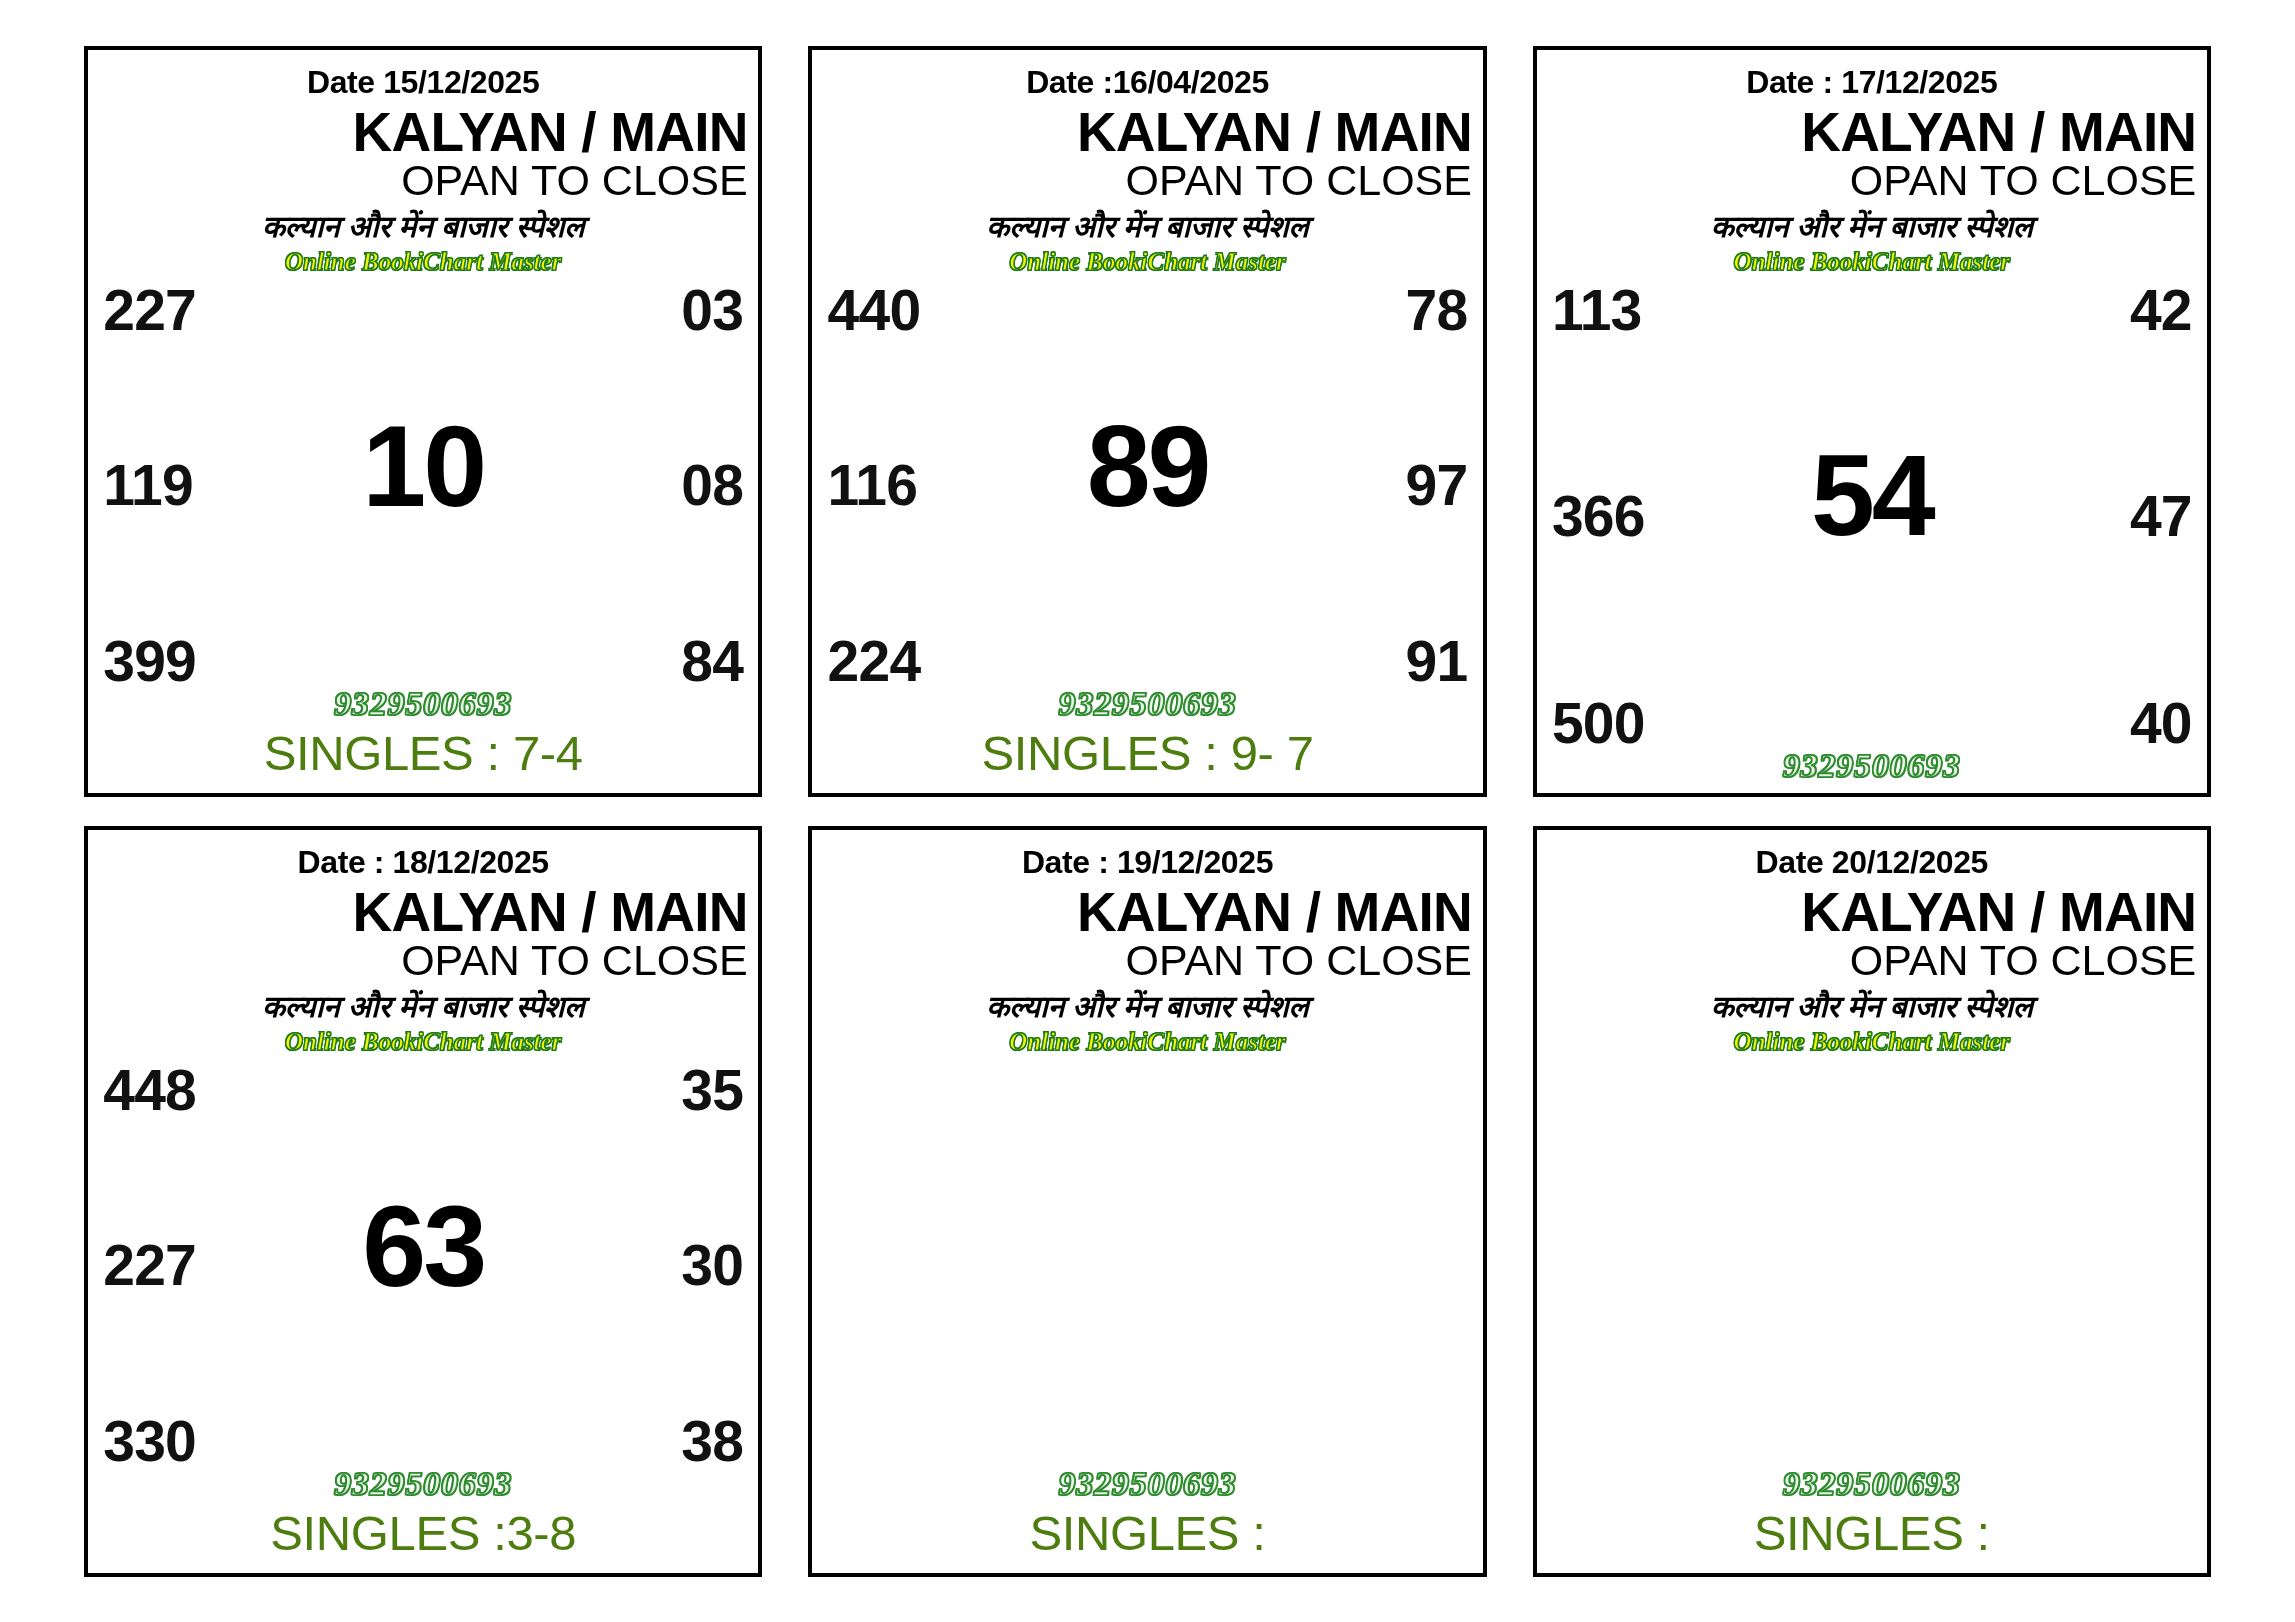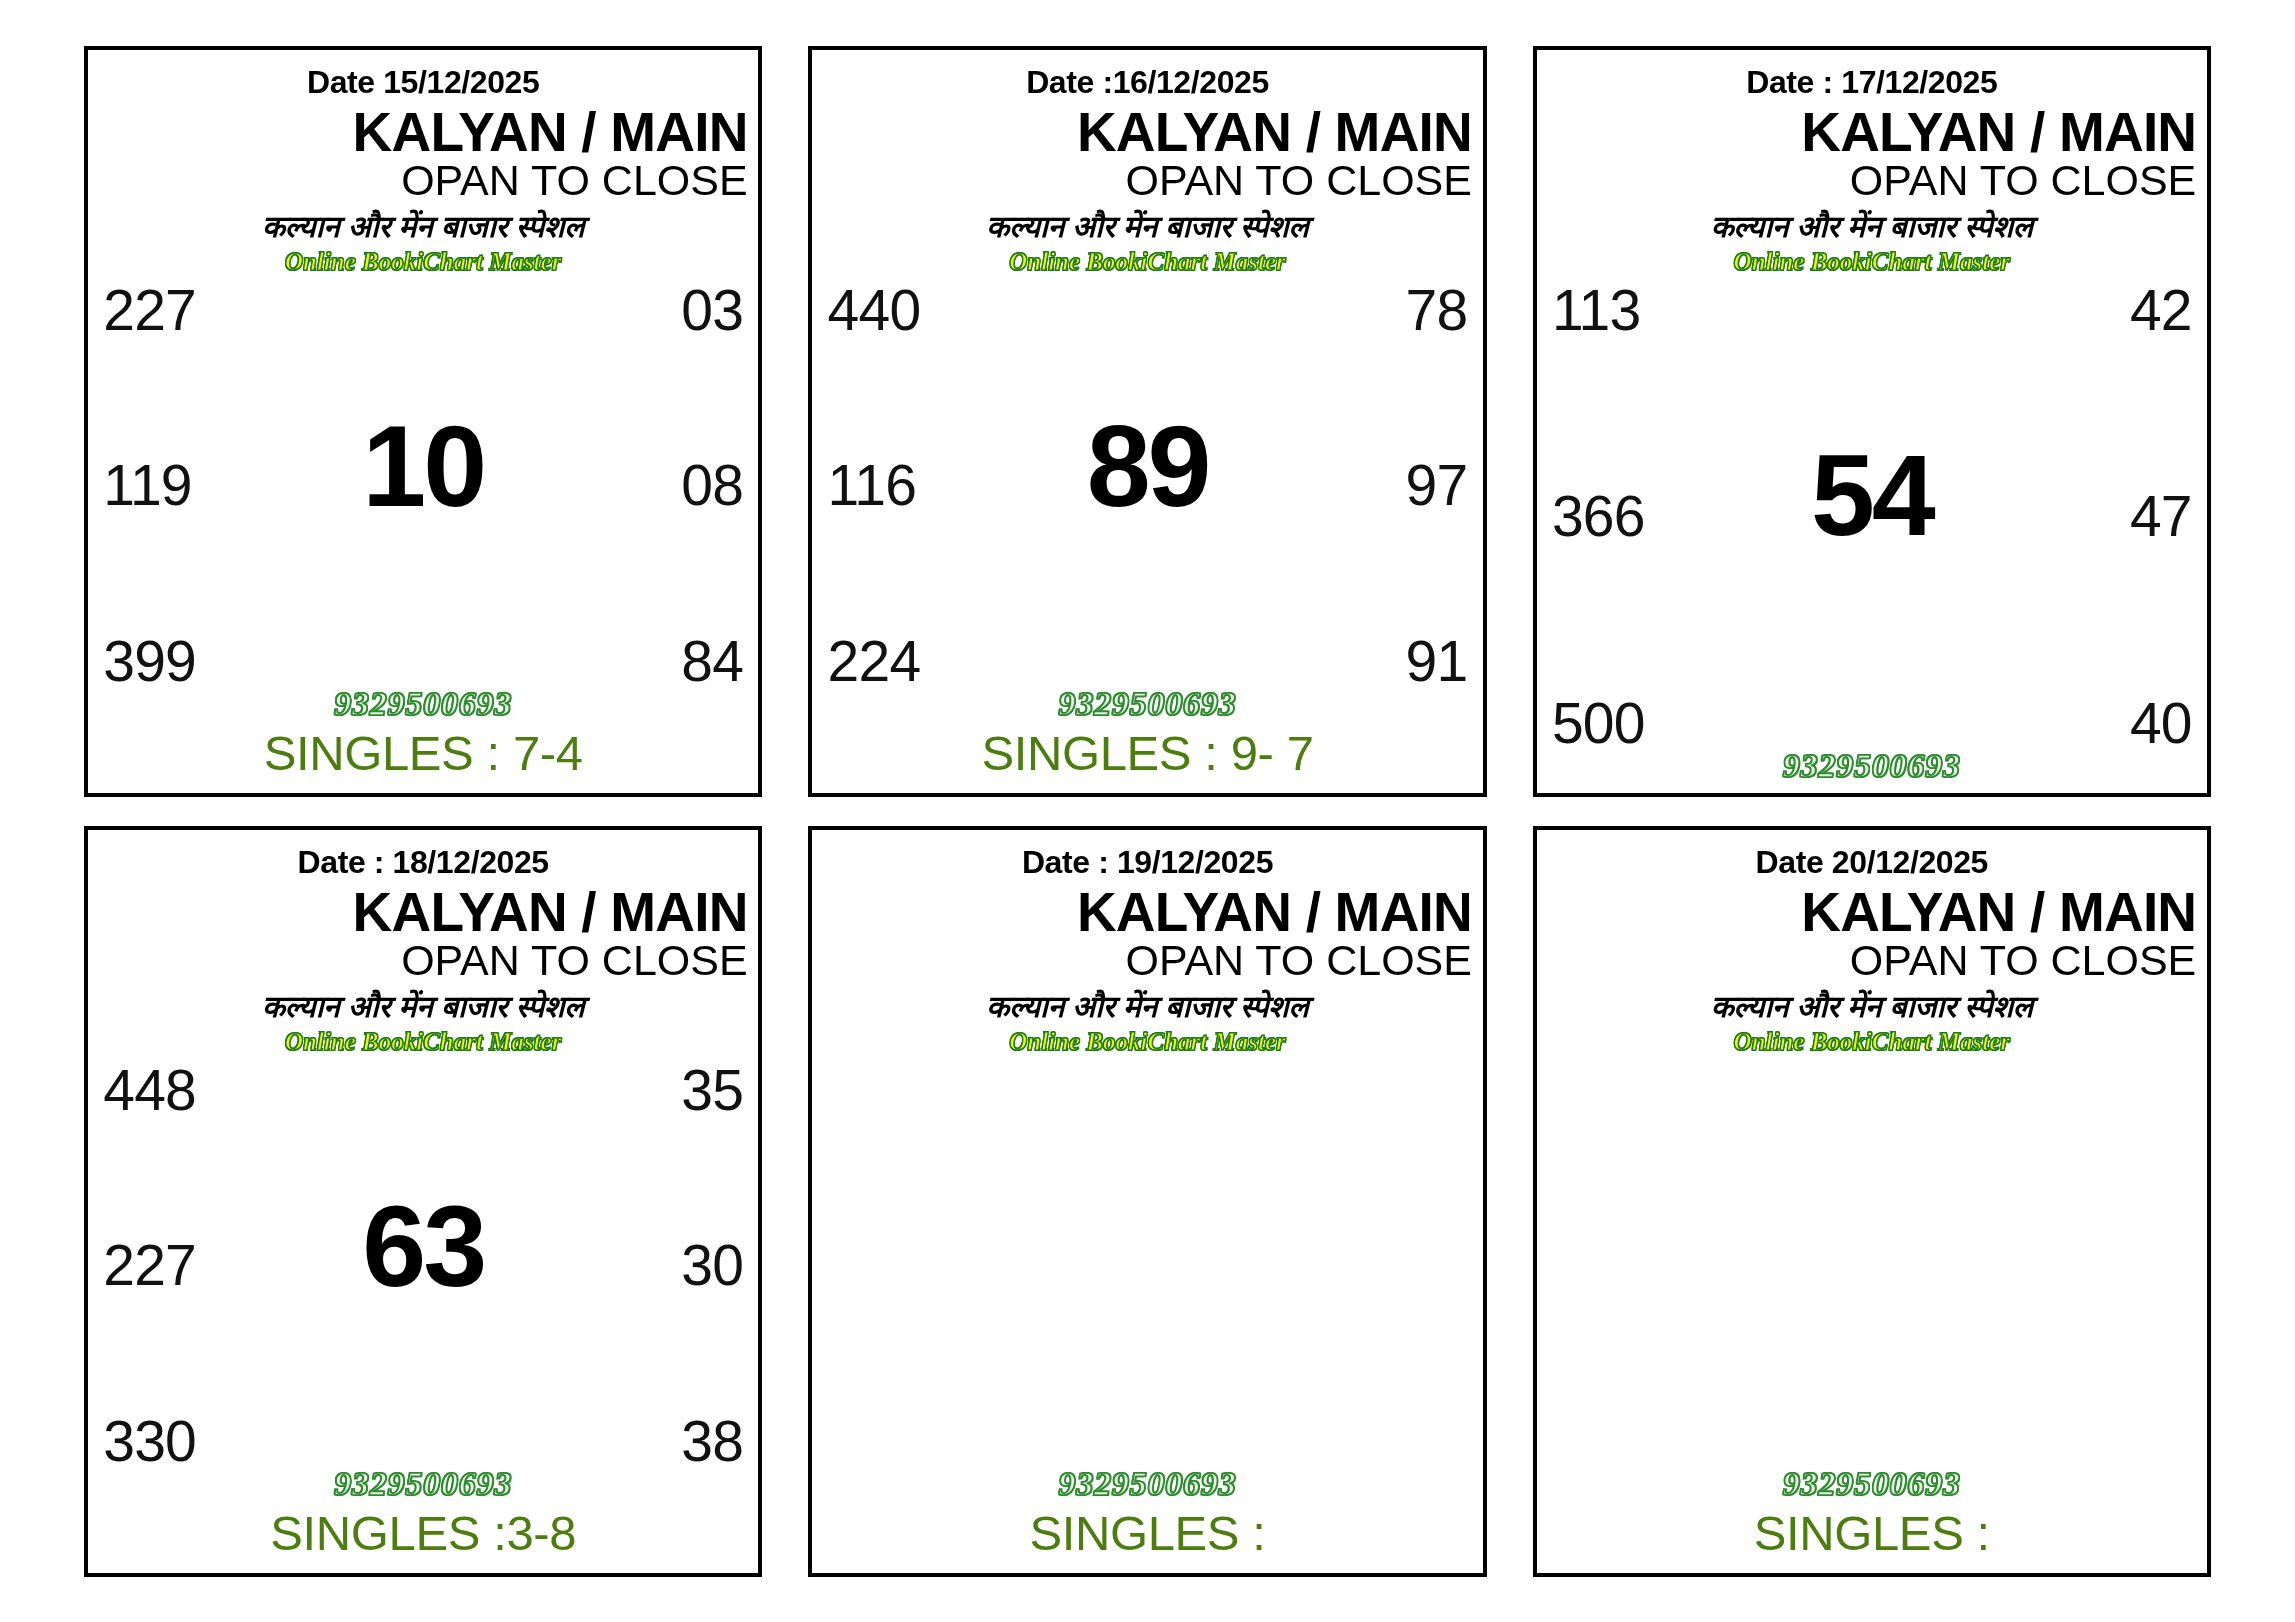--- a/index.html
+++ b/index.html
@@ -107,21 +107,21 @@
   }
   .numrow {
     display: flex;
     justify-content: space-between;
     align-items: center;
     font-size: 57px;
     color: #111;
     line-height: 1;
   }
   .left-num, .right-num {
-    font-weight: normal;
+    font-weight: bold;
     letter-spacing: -0.8px;
   }
   .bigpanna {
     position: absolute;
     left: 50%;
     top: 46%;
     transform: translate(-50%, -50%);
     font-size: 115px;
     font-weight: bold;
     color: #000;
@@ -203,21 +203,21 @@
           <span class="right-num">84</span>
         </div>
       </div>
       <div class="phone">9329500693</div>
       <div class="singles">
         <span>SINGLES : </span><span class="singles-val">7-4</span>
       </div>
     </div>
 
     <div class="card">
-      <div class="date">Date :16/12/2025</div>
+      <div class="date">Date :16/04/2025</div>
       <div class="title">KALYAN / MAIN</div>
       <div class="subtitle">OPAN TO CLOSE</div>
       <div class="hindi">कल्यान और मेंन बाजार स्पेशल</div>
       <div class="brandrow">
         <span class="brand">Online Booki</span>
         <span class="brand">Chart Master</span>
       </div>
       <div class="numbers">
         <div class="bigpanna">89</div>
         <div class="numrow">

